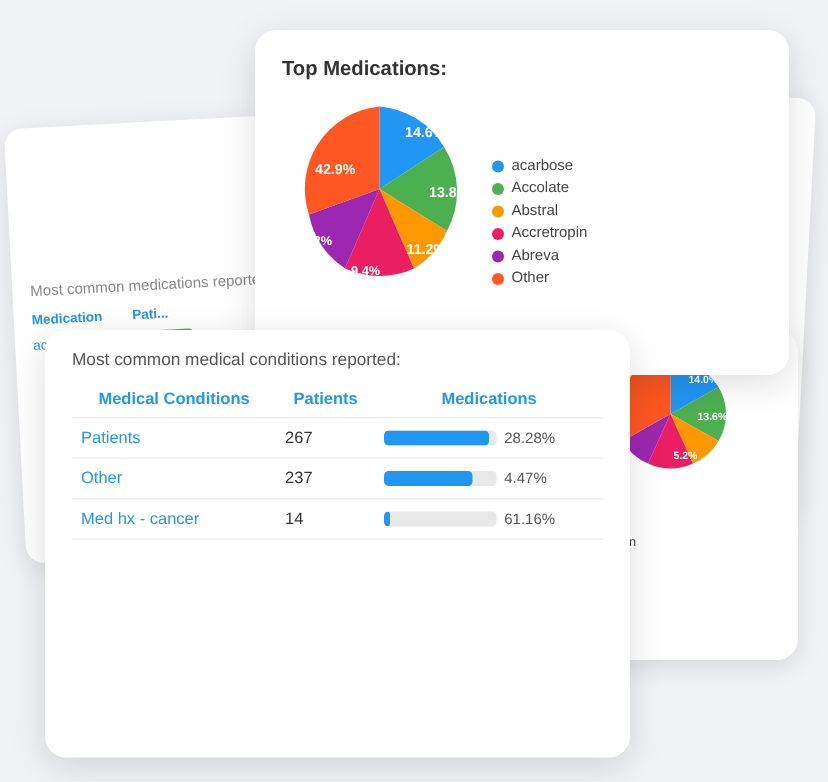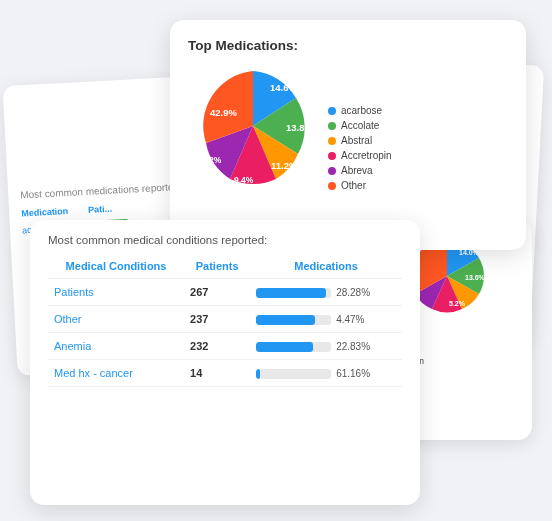--- a/index.html
+++ b/index.html
@@ -148,26 +148,26 @@
 
     .conditions-table td {
       font-size: 11px;
       padding: 7px 6px;
       border-bottom: 1px solid #f0f0f0;
       color: #2196F3;
     }
 
     .conditions-table td.number {
       color: #333;
-      font-weight: 700;
+      font-weight: 400;
     }
 
     .bar-cell {
       display: flex;
-      align-items: flex-end;
+      align-items: flex-start;
       gap: 5px;
     }
 
     .bar-bg {
       width: 75px;
       height: 10px;
       background: #e8e8e8;
       border-radius: 3px;
       overflow: hidden;
     }
@@ -365,32 +365,20 @@
           <td>
             <div class="bar-cell">
               <div class="bar-bg">
                 <div class="bar-fill" style="width: 59px;"></div>
               </div>
               <span class="bar-label">4.47%</span>
             </div>
           </td>
         </tr>
         <tr>
-          <td>Anemia</td>
-          <td class="number">232</td>
-          <td>
-            <div class="bar-cell">
-              <div class="bar-bg">
-                <div class="bar-fill" style="width: 57px;"></div>
-              </div>
-              <span class="bar-label">22.83%</span>
-            </div>
-          </td>
-        </tr>
-        <tr>
           <td>Med hx - cancer</td>
           <td class="number">14</td>
           <td>
             <div class="bar-cell">
               <div class="bar-bg">
                 <div class="bar-fill" style="width: 4px;"></div>
               </div>
               <span class="bar-label">61.16%</span>
             </div>
           </td>

